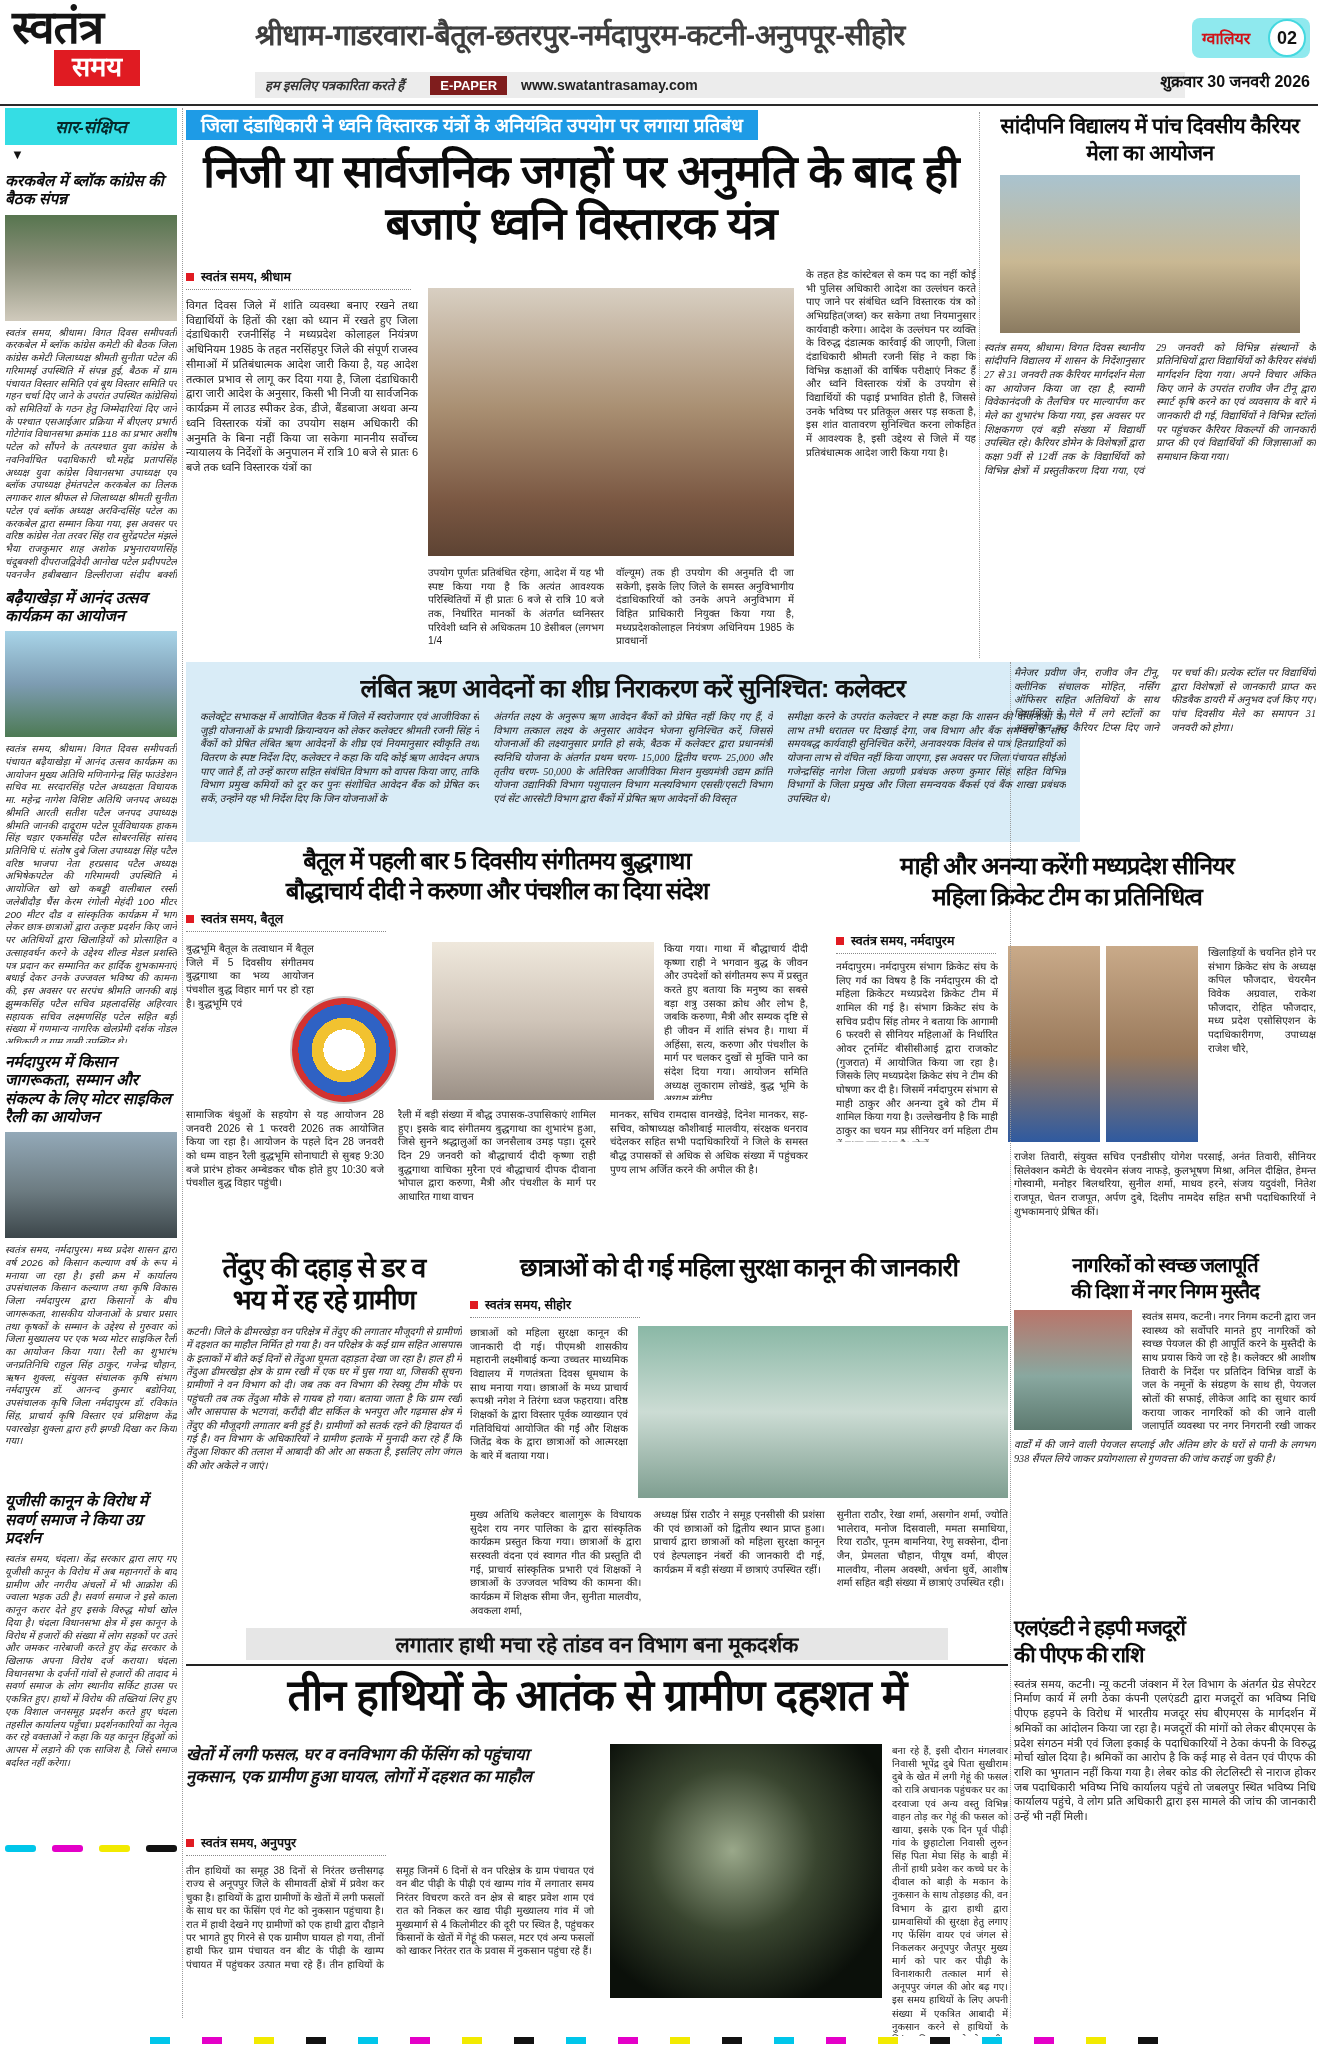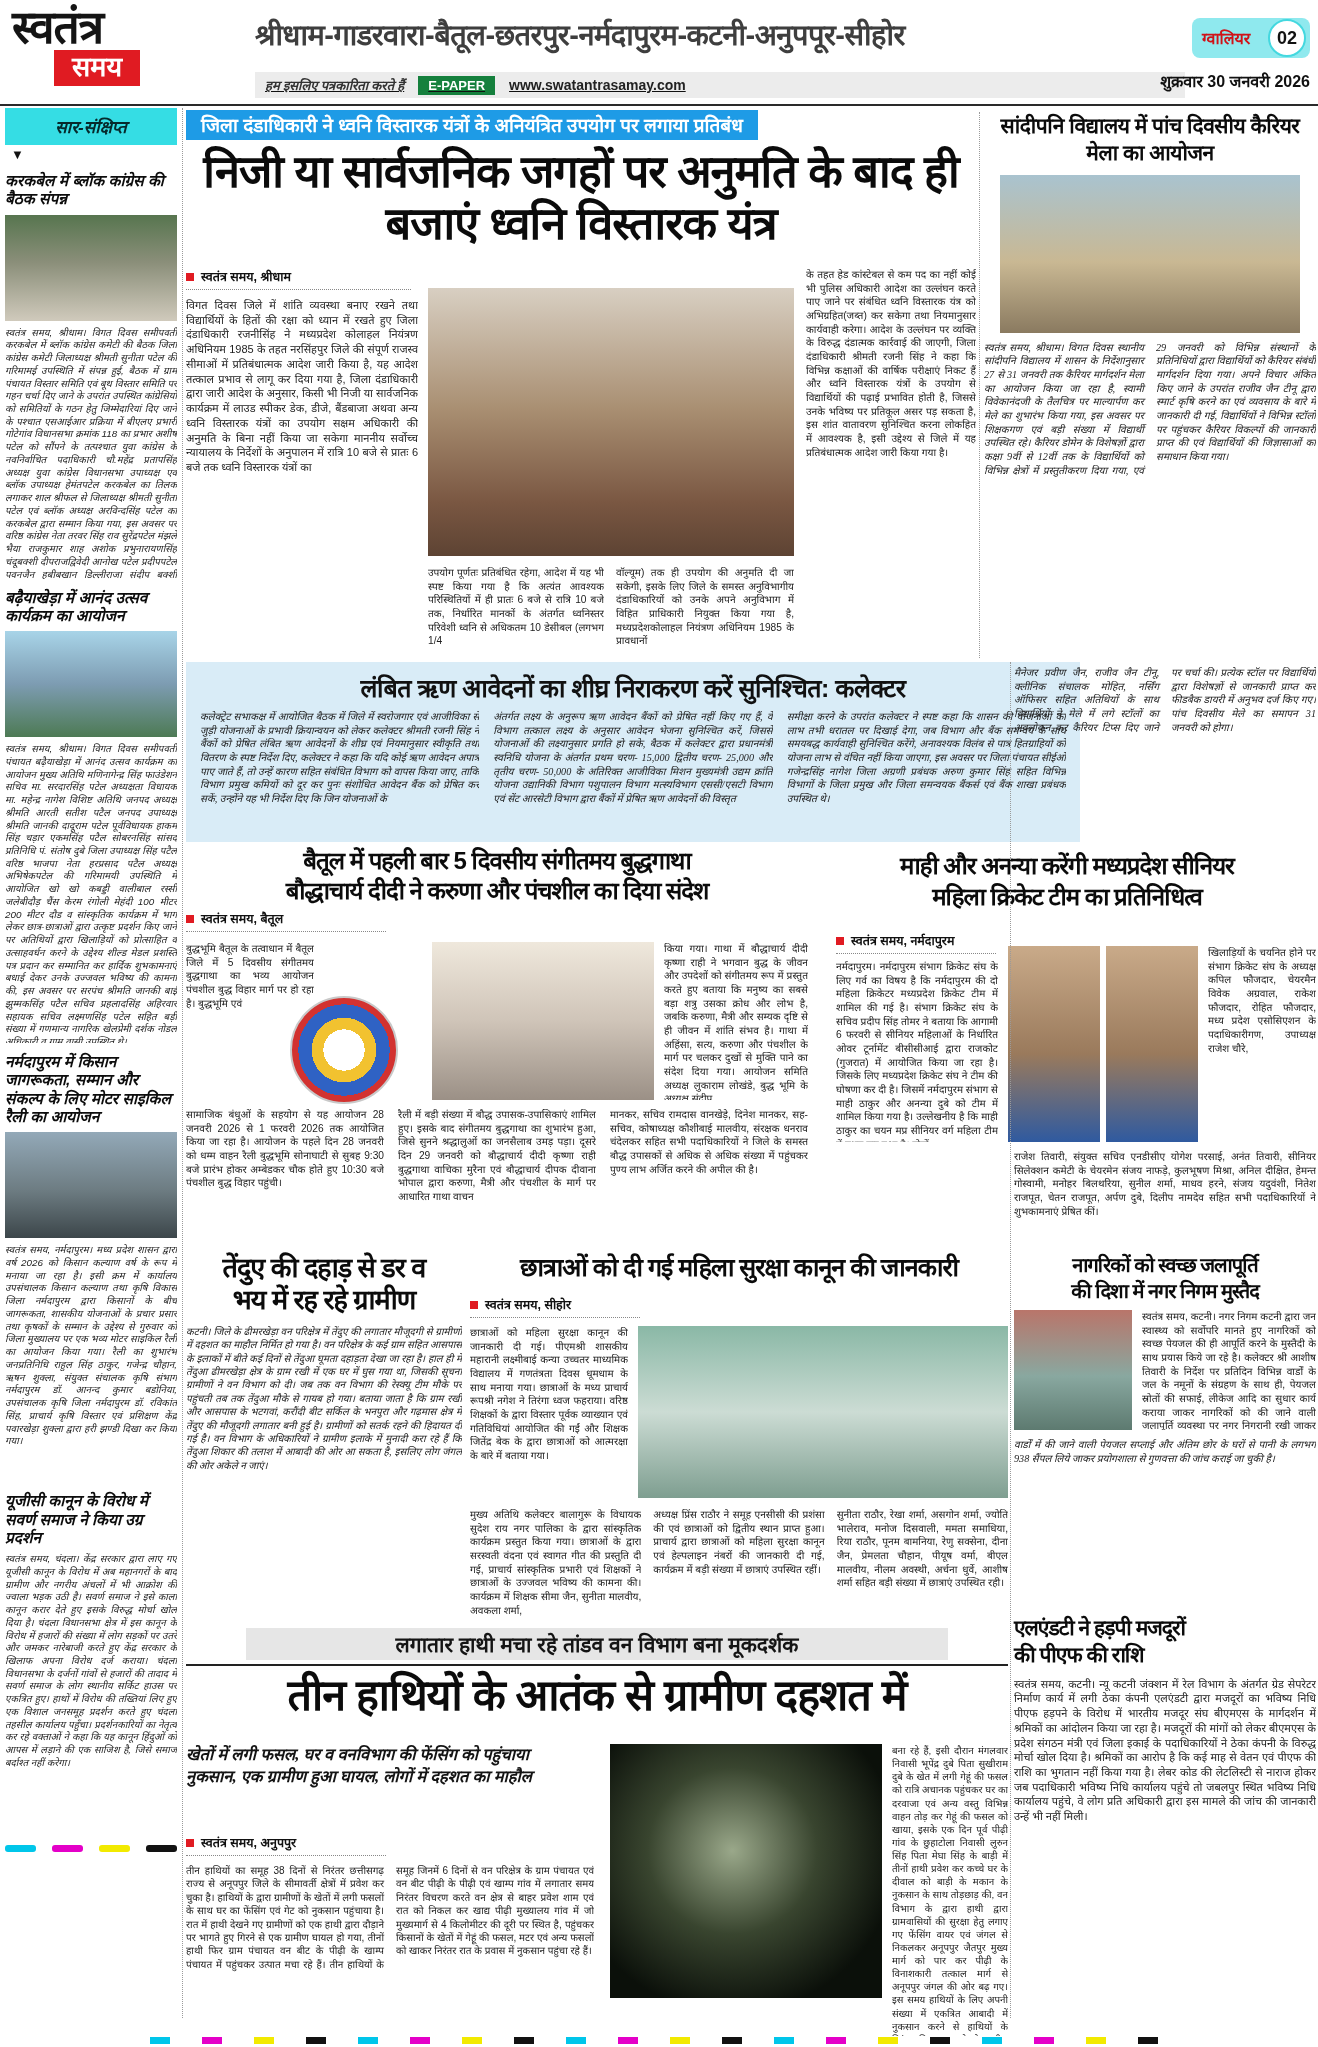--- a/index.html
+++ b/index.html
@@ -7,23 +7,23 @@
         font-family:"Liberation Sans","DejaVu Sans",sans-serif;color:#111;overflow:hidden;}
   .abs{position:absolute;}
   
   .masthead{left:0;top:0;width:1318px;height:104px;border-bottom:2px solid #2a2a2a;background:#fff;}
   .logo{left:12px;top:4px;width:235px;height:96px;}
   .logo-top{font-size:46px;font-weight:900;color:#141414;letter-spacing:-1px;line-height:1.0;}
   .logo-bottom{display:inline-block;background:#e01b22;color:#fff;font-weight:900;font-size:27px;
                padding:1px 18px;margin-left:42px;line-height:1.25;}
   .cities{left:255px;top:14px;width:930px;height:50px;font-size:29px;font-weight:900;color:#3e3e3e;
           white-space:nowrap;letter-spacing:-0.5px;}
-  .graybar{left:255px;top:72px;width:930px;height:26px;background:#ececec;display:flex;align-items:center;gap:14px;padding:0 10px;box-sizing:border-box;text-decoration:underline;}
+  .graybar{left:255px;top:72px;width:930px;height:26px;background:#ececec;display:flex;align-items:center;gap:14px;padding:0 10px;box-sizing:border-box;}
   .tagline{font-family:"Liberation Serif","DejaVu Serif",serif;font-style:italic;font-weight:700;font-size:13px;color:#333;}
-  .epaper{background:#15803d;color:#fff;font-weight:800;font-size:13px;padding:2px 10px;}
+  .epaper{background:#7f1d1d;color:#fff;font-weight:800;font-size:13px;padding:2px 10px;margin-left:12px;}
   .siteurl{font-size:14px;color:#222;font-weight:600;}
   .edition{left:1192px;top:18px;width:118px;height:40px;background:#8fe9ee;border-radius:8px;
            display:flex;align-items:center;justify-content:space-between;padding:0 4px 0 10px;box-sizing:border-box;}
   .edition-name{color:#d01218;font-weight:900;font-size:16px;}
   .page-no{width:34px;height:34px;border-radius:50%;background:#fff;border:2px solid #44d8df;
            display:flex;align-items:center;justify-content:center;font-weight:900;font-size:18px;color:#111;}
   .issue-date{left:1130px;top:70px;width:180px;text-align:right;font-weight:900;font-size:16px;color:#111;}
   
   .vrule{border-left:1px dotted #9a9a9a;width:0;}
   .kicker{background:#1e9be6;color:#fff;font-weight:800;text-align:center;display:flex;align-items:center;justify-content:center;}

